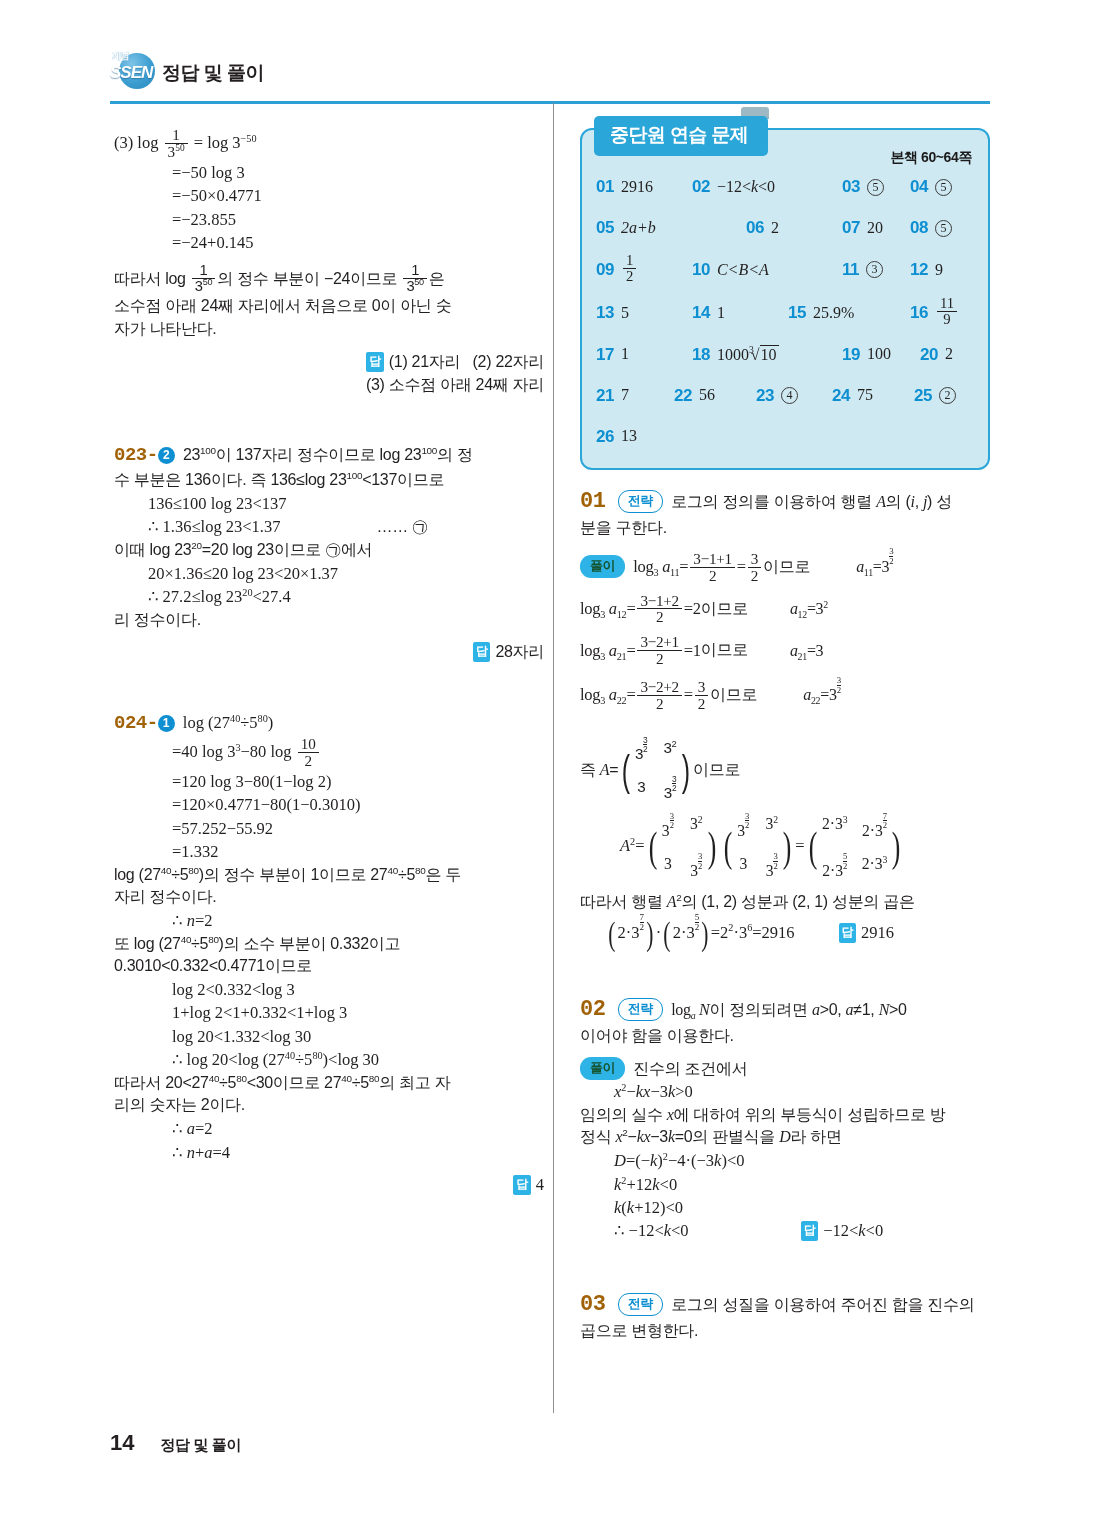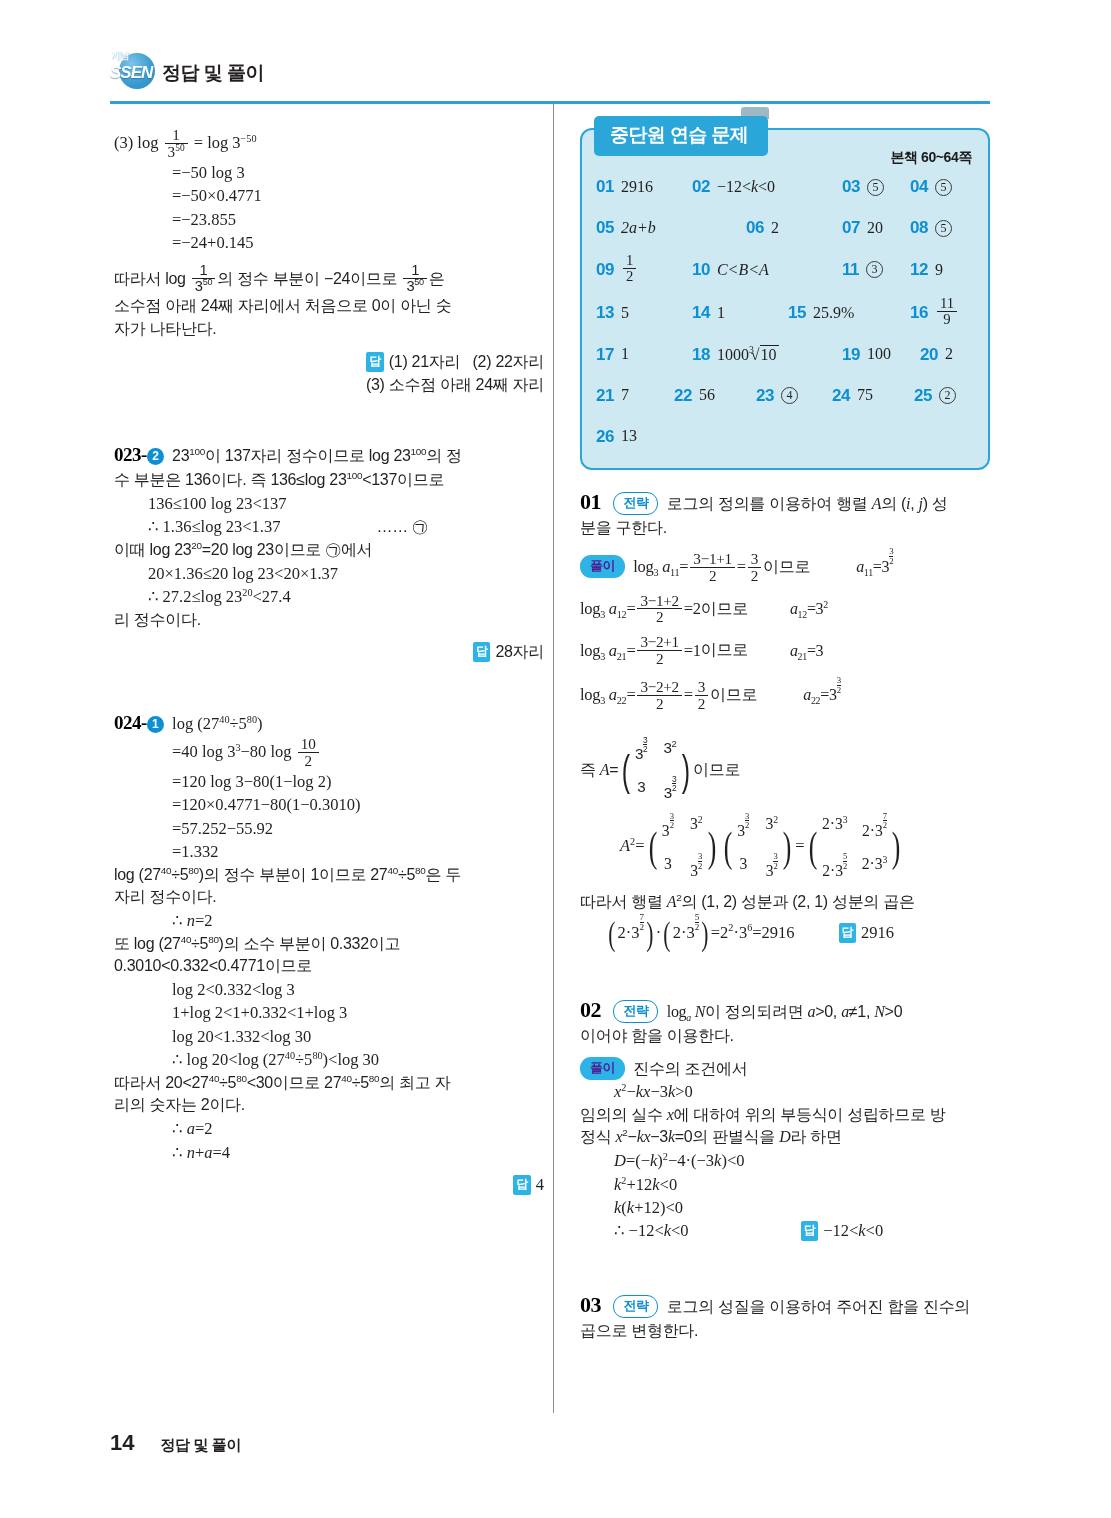--- a/index.html
+++ b/index.html
@@ -128,24 +128,24 @@
     line-height: 1;
     text-align: center;
     position: relative;
     top: -0.15em;
   }
   .frac-sup .num { display: block; }
   .frac-sup .den { display: block; border-top: 1px solid #231f20; }
 
   
   .prob-label {
-    font-family: Liberation Serif, serif;
+    font-family: Liberation Mono, monospace;
     font-weight: bold;
     font-size: 19px;
-    color: #000000;
+    color: #a16207;
     letter-spacing: -0.5px;
   }
   .circ-num {
     display: inline-block;
     width: 17px; height: 17px;
     line-height: 17px;
     border-radius: 50%;
     background: #0d8fd1;
     color: #ffffff;
     text-align: center;
@@ -191,21 +191,21 @@
     font-size: 13px;
     font-weight: bold;
     padding: 1px 9px 2px 9px;
     letter-spacing: -0.5px;
     vertical-align: 2px;
   }
   .pill-solid {
     display: inline-block;
     background: #2eb3e6;
     border-radius: 11px;
-    color: #4c1d95;
+    color: #14532d;
     font-family: "Liberation Sans", sans-serif;
     font-size: 13px;
     font-weight: bold;
     padding: 2px 10px 3px 10px;
     letter-spacing: -0.5px;
     vertical-align: 2px;
   }
 
   
   .ans-box {

